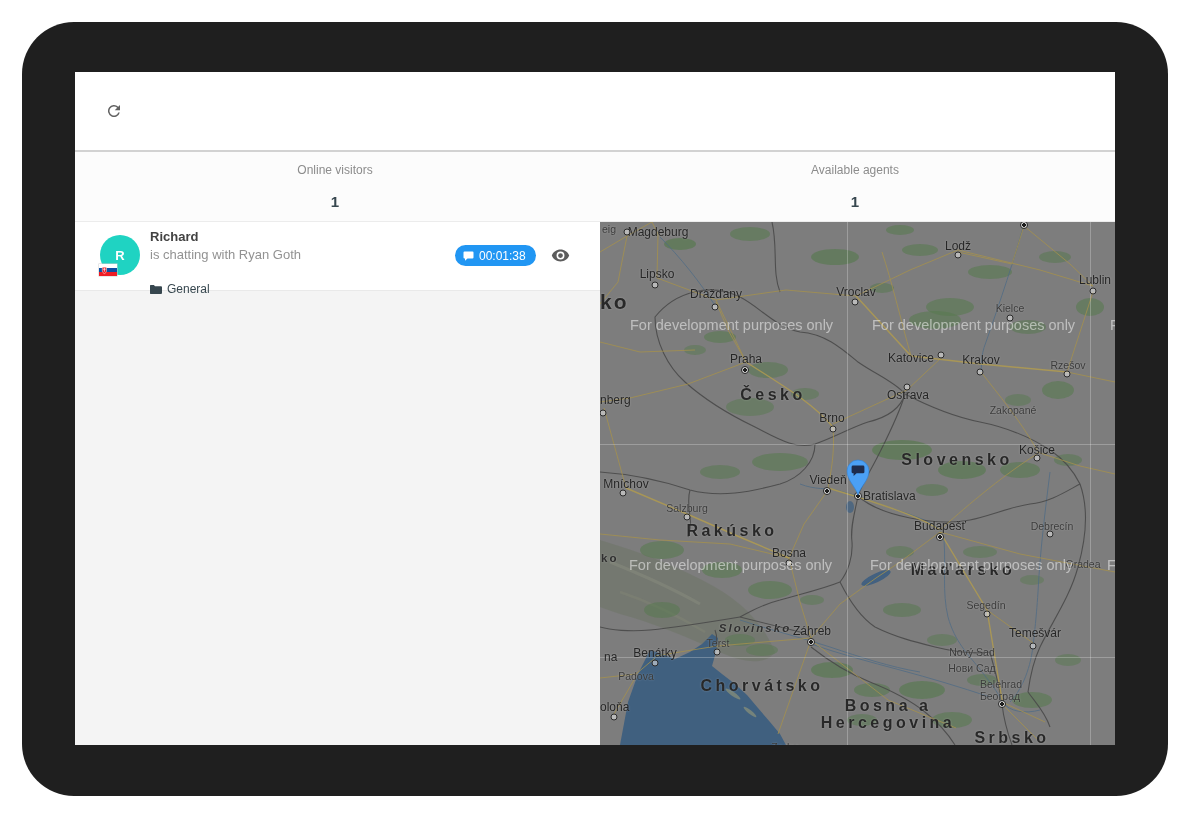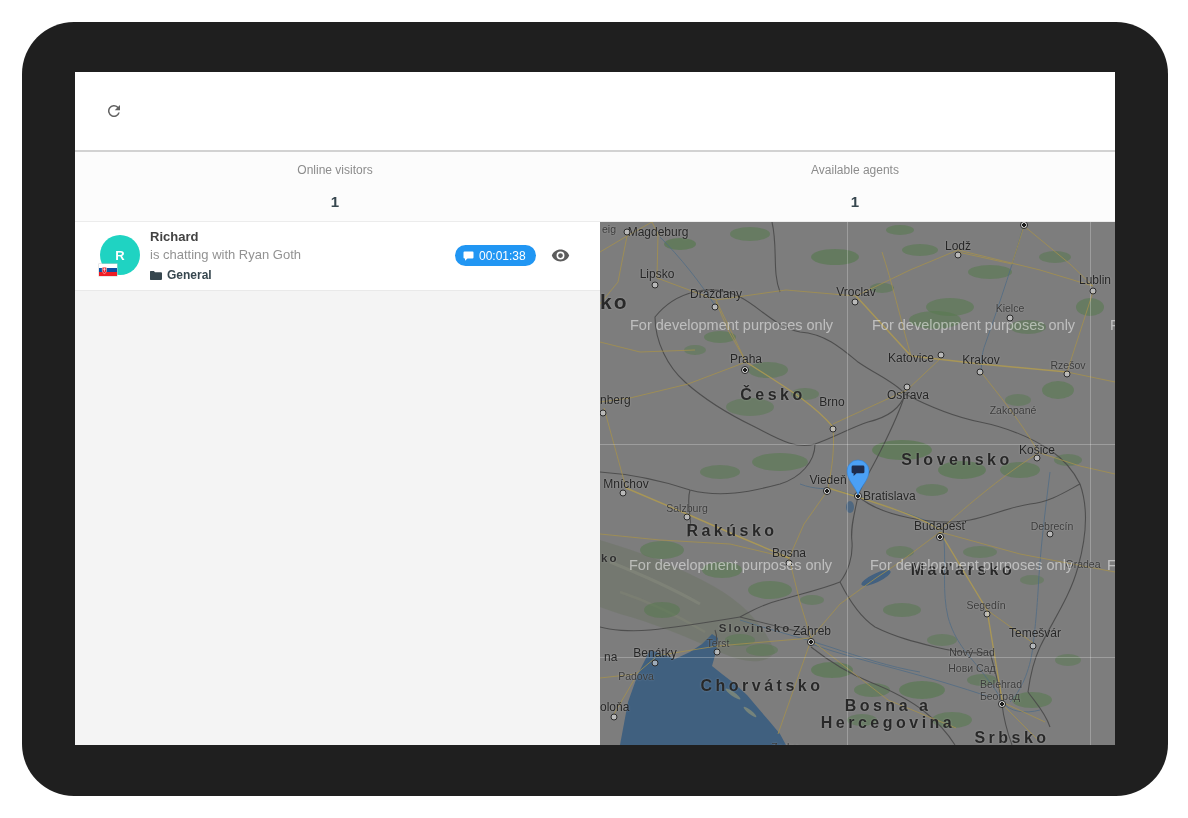--- a/index.html
+++ b/index.html
@@ -23,21 +23,21 @@
   
   .bdy{height:523px;display:flex;}
   .list{width:525px;background:#f4f4f4;position:relative;}
   .chat-row{position:relative;height:68px;background:#fff;border-bottom:1px solid #e9e9e9;cursor:pointer;}
   .avatar{position:absolute;left:25px;top:13px;width:40px;height:40px;border-radius:50%;
           display:flex;align-items:center;justify-content:center;color:#fff;font-weight:700;font-size:13px;}
   .flag{position:absolute;left:24px;top:42px;width:18px;height:12px;box-shadow:0 0 0 .5px #cfcfcf;}
   .chat-info{position:absolute;left:75px;top:7px;}
   .c-name{font-size:13px;font-weight:700;color:#424242;line-height:15px;}
   .c-status{font-size:13px;color:#929292;line-height:15px;margin-top:3px;}
-  .c-group{display:flex;align-items:center;gap:5px;margin-top:6px;font-size:12px;font-weight:700;color:#37474f;}
+  .c-group{display:flex;align-items:center;gap:5px;margin-top:20px;font-size:12px;font-weight:400;color:#37474f;}
   .badge{position:absolute;left:380px;top:23px;height:21px;display:flex;align-items:center;gap:5px;
          padding:0 10px 0 8px;border-radius:11px;color:#fff;font-size:12px;cursor:pointer;}
   .eye{position:absolute;left:474px;top:22px;background:none;border:none;padding:2px;cursor:pointer;}
 
   
   .map{width:515px;height:523px;position:relative;overflow:hidden;background:#7d7d7d;cursor:grab;}
   .map svg.art{position:absolute;left:0;top:0;}
   .map-labels,.map-wms{position:absolute;left:0;top:0;width:100%;height:100%;pointer-events:none;}
   .maplabel{position:absolute;transform:translate(-50%,-50%);white-space:nowrap;
             text-shadow:0 0 2px rgba(255,255,255,.3);}
@@ -264,34 +264,34 @@
 
           <div class="map-labels">
               <span class="maplabel country" style="left: 173px; top: 173px;">Česko</span>
               <span class="maplabel country" style="left: 357px; top: 238px;">Slovensko</span>
               <span class="maplabel country" style="left: 132px; top: 309px;">Rakúsko</span>
               <span class="maplabel country" style="left: 363px; top: 348px;">Maďarsko</span>
               <span class="maplabel country" style="left: 162px; top: 464px; text-align: center;">Chorvátsko</span>
               <span class="maplabel country" style="left: 288px; top: 484px;">Bosna a</span>
               <span class="maplabel country" style="left: 288px; top: 501px;">Hercegovina</span>
               <span class="maplabel country" style="left: 412px; top: 516px;">Srbsko</span>
-              <span class="maplabel country-sm" style="left: 155px; top: 406px;">Slovinsko</span>
+              <span class="maplabel country-sm" style="left: 155px; top: 406px; font-style: italic;">Slovinsko</span>
               <span class="maplabel partial-big al" style="left: 0px; top: 80px;">ko</span>
               <span class="maplabel country-sm al" style="left: 1px; top: 336px;">ko</span>
               <span class="maplabel city" style="left: 58px; top: 10px;">Magdeburg</span>
               <span class="maplabel city" style="left: 57px; top: 52px;">Lipsko</span>
               <span class="maplabel city" style="left: 116px; top: 72px;">Drážďany</span>
               <span class="maplabel city" style="left: 256px; top: 70px;">Vroclav</span>
               <span class="maplabel city" style="left: 358px; top: 24px;">Lodž</span>
               <span class="maplabel city" style="left: 495px; top: 58px;">Lublin</span>
               <span class="maplabel city" style="left: 146px; top: 137px;">Praha</span>
               <span class="maplabel city" style="left: 311px; top: 136px;">Katovice</span>
               <span class="maplabel city" style="left: 381px; top: 138px;">Krakov</span>
               <span class="maplabel city" style="left: 308px; top: 173px;">Ostrava</span>
-              <span class="maplabel city" style="left: 232px; top: 180px;">Brno</span>
+              <span class="maplabel city" style="left: 232px; top: 196px;">Brno</span>
               <span class="maplabel city" style="left: 437px; top: 228px;">Košice</span>
               <span class="maplabel city" style="left: 228px; top: 258px;">Viedeň</span>
               <span class="maplabel city al" style="left: 263px; top: 274px;">Bratislava</span>
               <span class="maplabel city" style="left: 340px; top: 304px;">Budapešť</span>
               <span class="maplabel city" style="left: 26px; top: 262px;">Mníchov</span>
               <span class="maplabel city" style="left: 189px; top: 331px;">Bosna</span>
               <span class="maplabel city" style="left: 55px; top: 431px;">Benátky</span>
               <span class="maplabel city" style="left: 212px; top: 409px;">Záhreb</span>
               <span class="maplabel city" style="left: 435px; top: 411px;">Temešvár</span>
               <span class="maplabel city al" style="left: 0px; top: 178px;">nberg</span>

